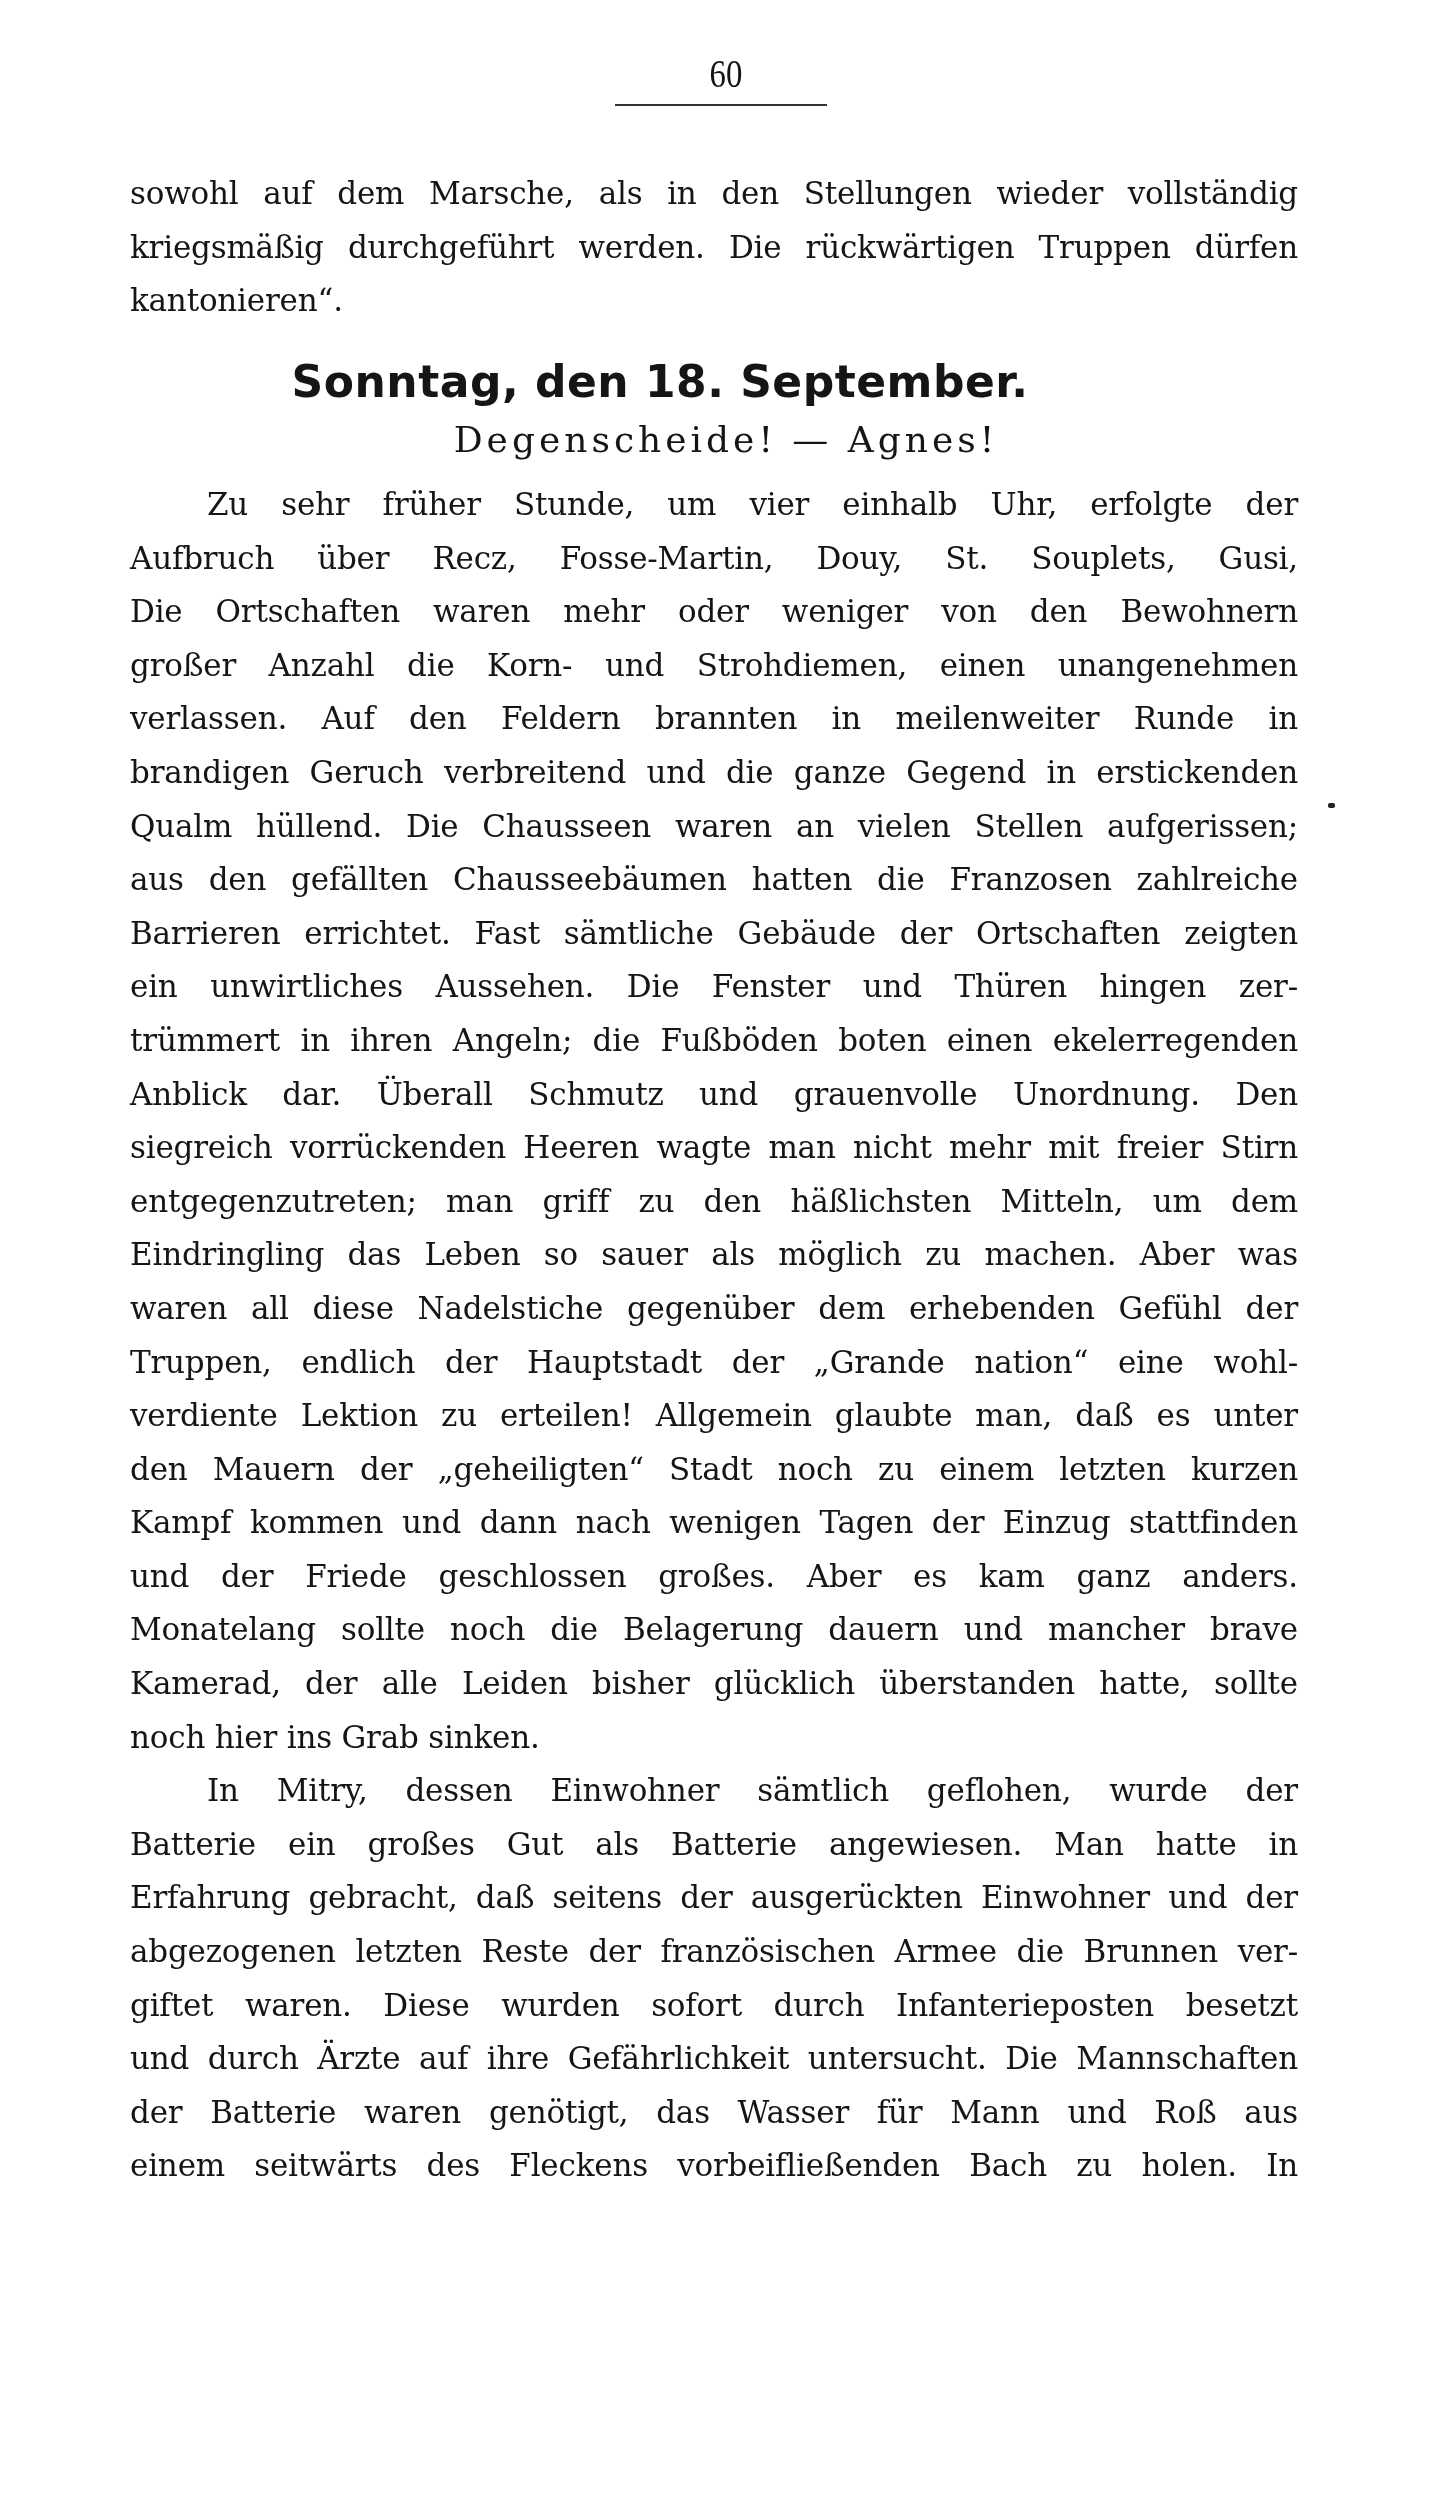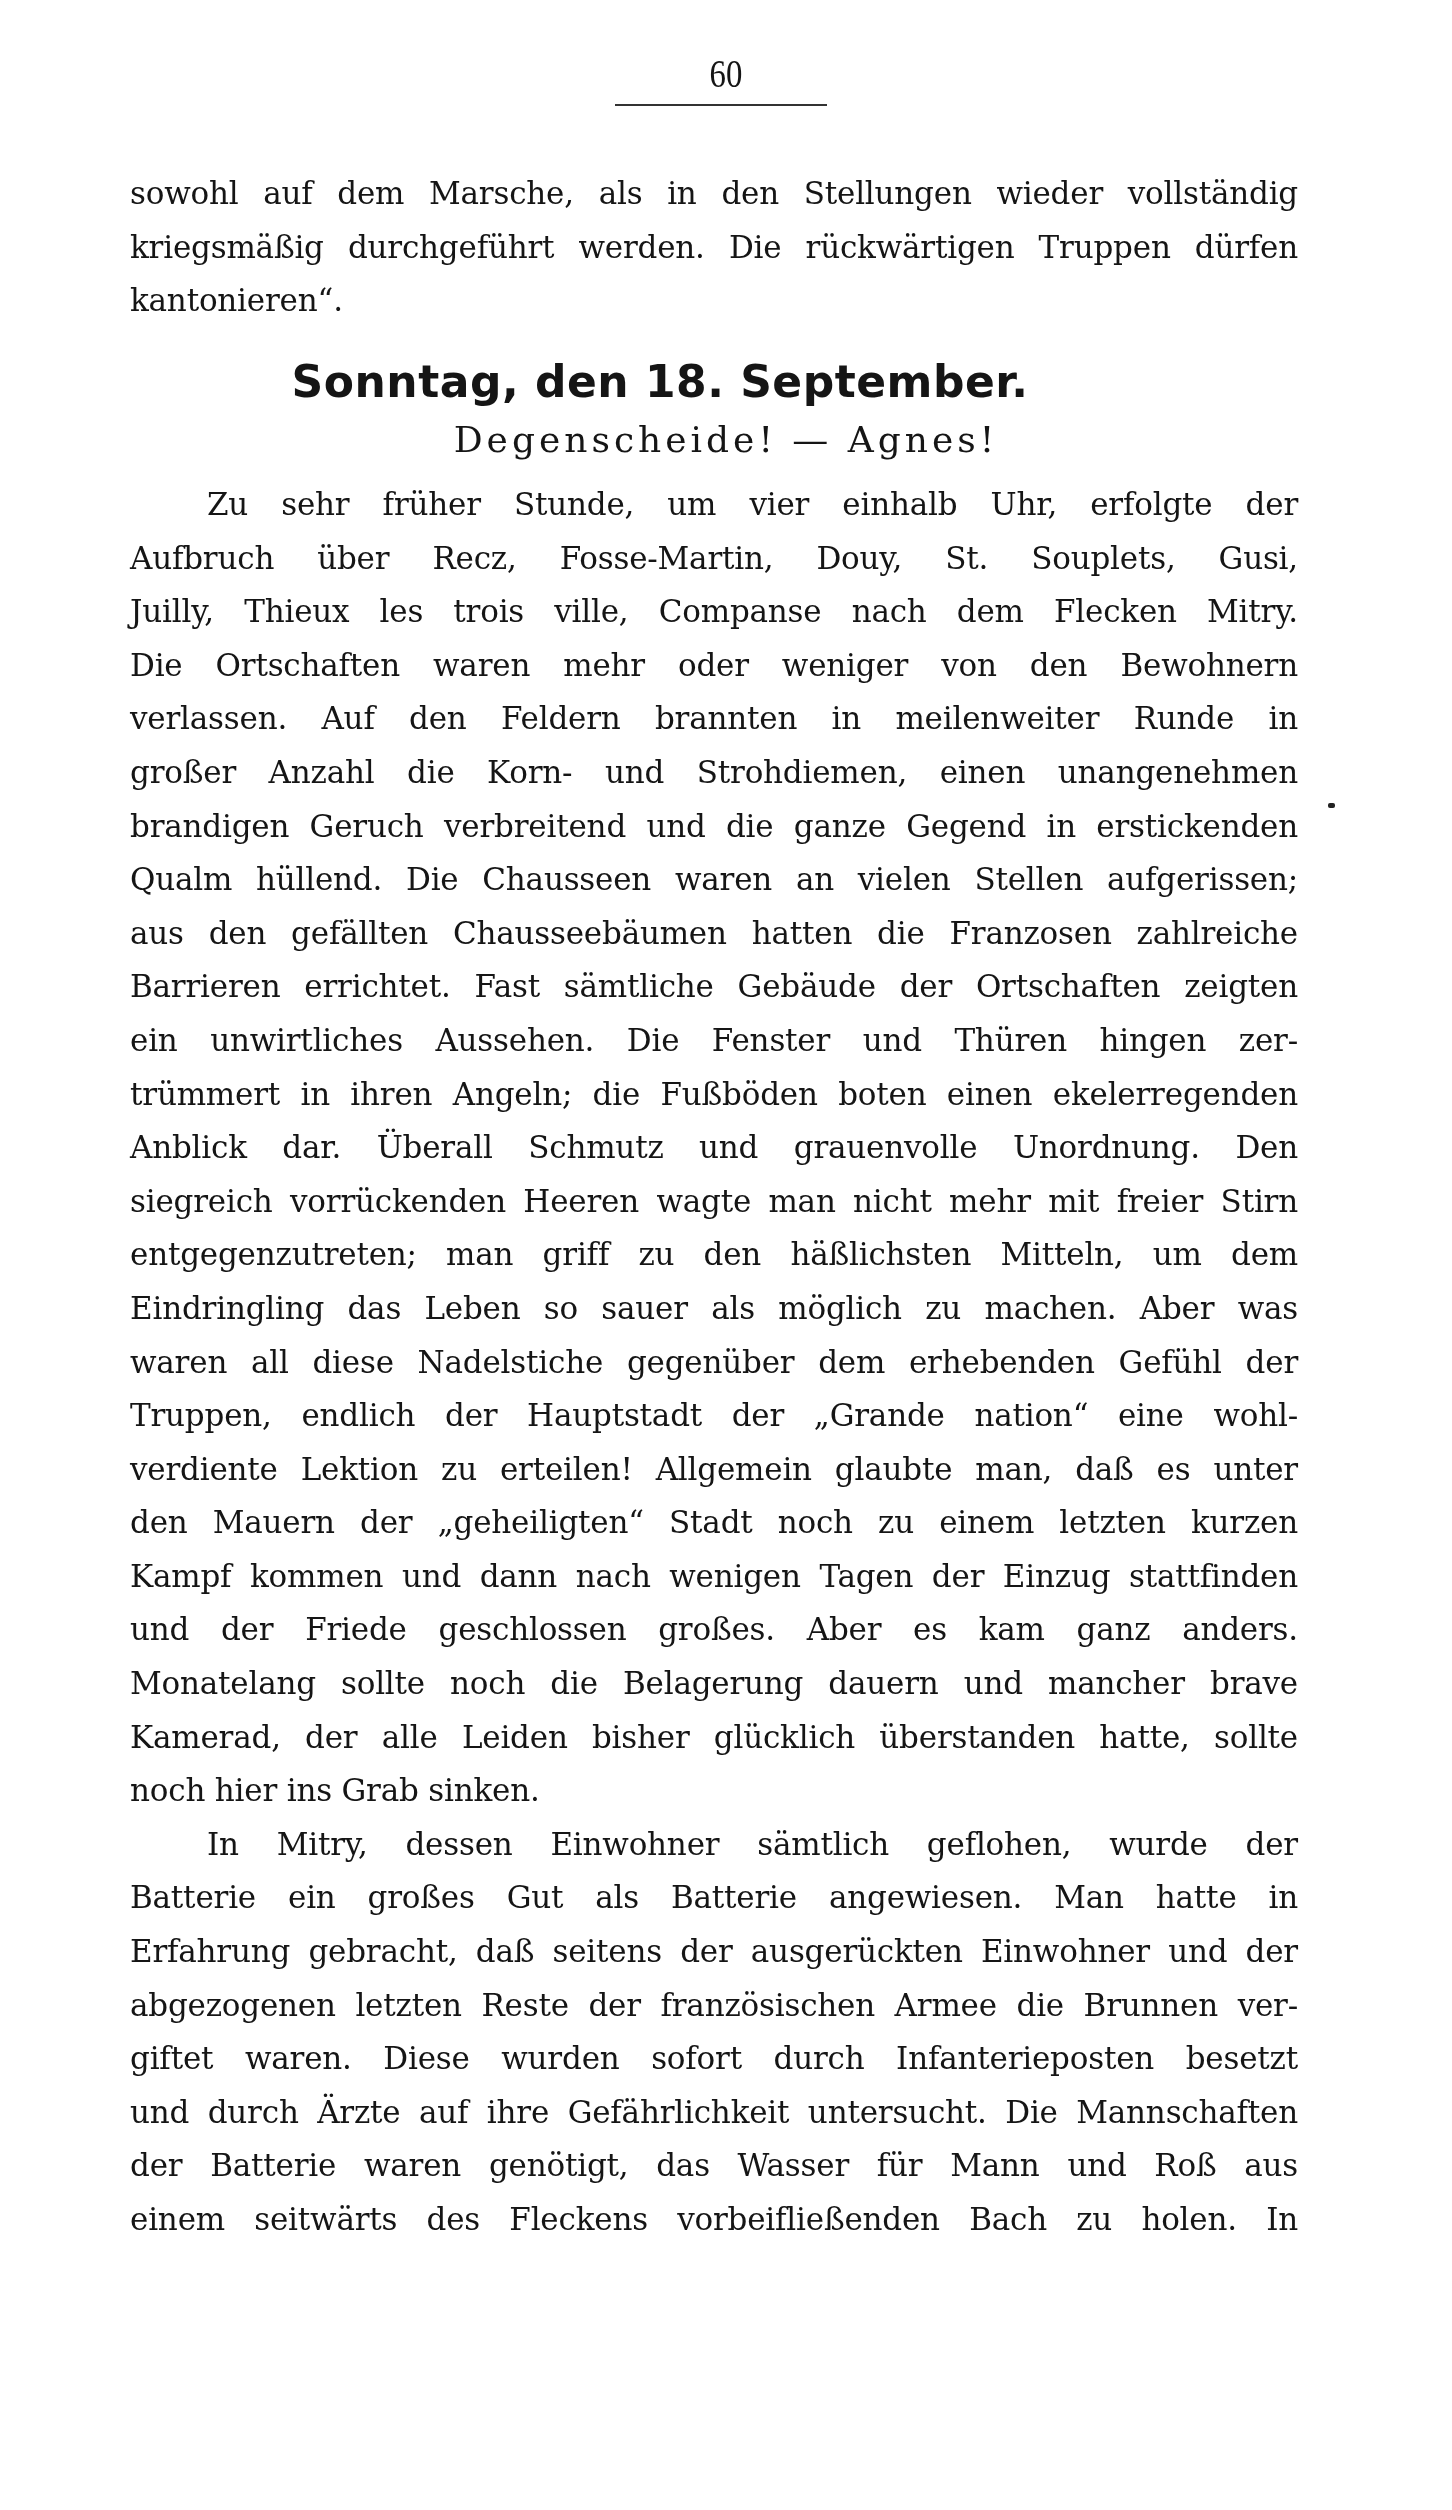--- a/index.html
+++ b/index.html
@@ -30,24 +30,23 @@
   <div class="line">kriegsmäßig durchgeführt werden. Die rückwärtigen Truppen dürfen</div>
   <div class="line last">kantonieren“.</div>
 </div>
 
 <div class="heading">Sonntag, den 18. September.</div>
 <div class="subheading">Degenscheide! — Agnes!</div>
 
 <div class="block" style="top:478px;">
   <div class="line indent">Zu sehr früher Stunde, um vier einhalb Uhr, erfolgte der</div>
   <div class="line">Aufbruch über Recz, Fosse-Martin, Douy, St. Souplets, Gusi,</div>
-  <div class="line">Juilly, Thieux les trois ville, Companse nach dem Flecken Mitry.</div>
   <div class="line">Die Ortschaften waren mehr oder weniger von den Bewohnern</div>
+  <div class="line">großer Anzahl die Korn- und Strohdiemen, einen unangenehmen</div>
   <div class="line">verlassen. Auf den Feldern brannten in meilenweiter Runde in</div>
-  <div class="line">großer Anzahl die Korn- und Strohdiemen, einen unangenehmen</div>
   <div class="line">brandigen Geruch verbreitend und die ganze Gegend in erstickenden</div>
   <div class="line">Qualm hüllend. Die Chausseen waren an vielen Stellen aufgerissen;</div>
   <div class="line">aus den gefällten Chausseebäumen hatten die Franzosen zahlreiche</div>
   <div class="line">Barrieren errichtet. Fast sämtliche Gebäude der Ortschaften zeigten</div>
   <div class="line">ein unwirtliches Aussehen. Die Fenster und Thüren hingen zer-</div>
   <div class="line">trümmert in ihren Angeln; die Fußböden boten einen ekelerregenden</div>
   <div class="line">Anblick dar. Überall Schmutz und grauenvolle Unordnung. Den</div>
   <div class="line">siegreich vorrückenden Heeren wagte man nicht mehr mit freier Stirn</div>
   <div class="line">entgegenzutreten; man griff zu den häßlichsten Mitteln, um dem</div>
   <div class="line">Eindringling das Leben so sauer als möglich zu machen. Aber was</div>

